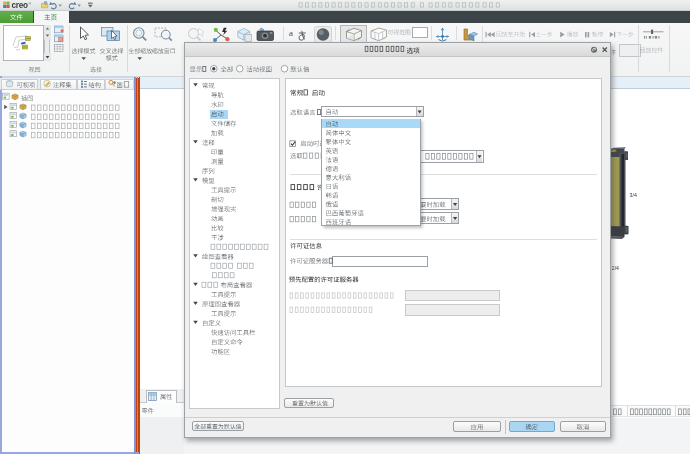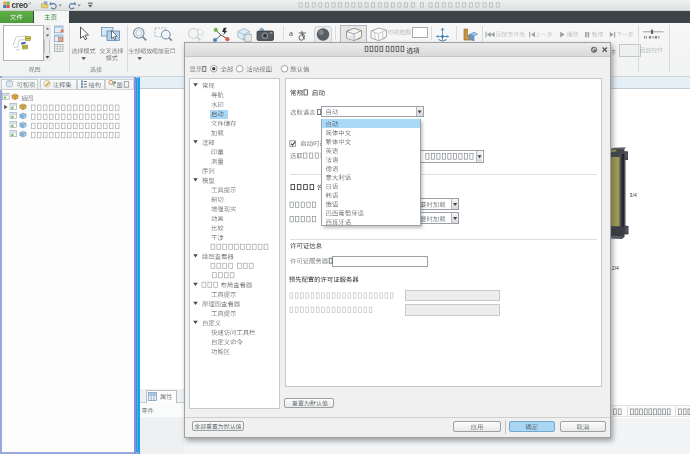--- a/index.html
+++ b/index.html
@@ -1,17 +1,17 @@
 <!DOCTYPE html>
 <html><head><meta charset="utf-8">
 <style>
 *{margin:0;padding:0;box-sizing:border-box}
 html,body{width:690px;height:454px;overflow:hidden}
 body{font-family:"Liberation Sans",sans-serif;background:#fff}
-#w{position:relative;width:690px;height:454px;overflow:hidden;background:#0ea5e9}
+#w{position:relative;width:690px;height:454px;overflow:hidden;background:#c2410c}
 .a{position:absolute}
 .ly{position:absolute;left:0;top:0;width:690px;height:454px;pointer-events:none}
 </style></head>
 <body>
 <div id="w">
 
 <div class="a" style="left:0;top:0;width:690px;height:10.5px;background:linear-gradient(#eff1f1,#dde1e1);border-bottom:1px solid #c9cdcd"></div>
 <svg class="a" style="left:0;top:0" width="110" height="11" viewBox="0 0 110 11">
 
  <g>

